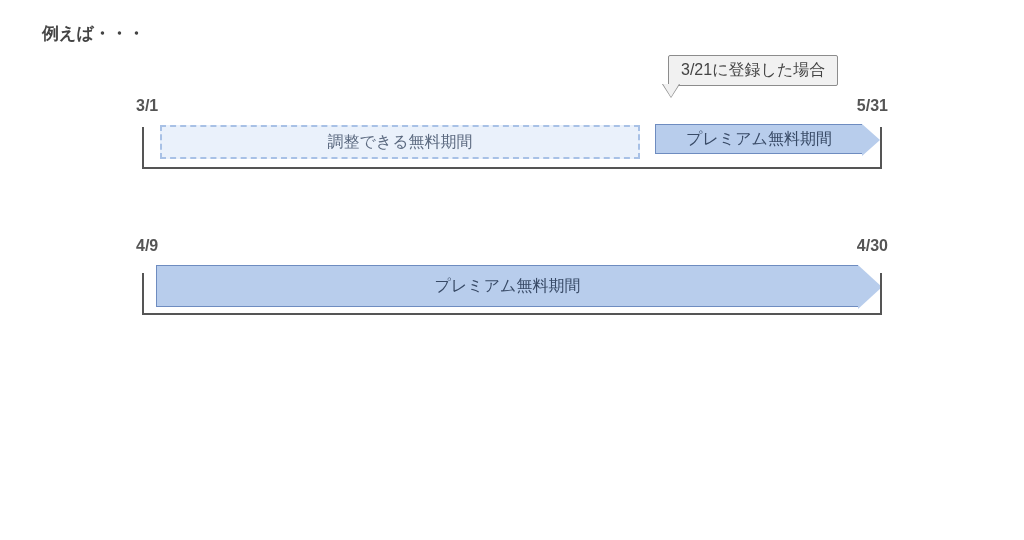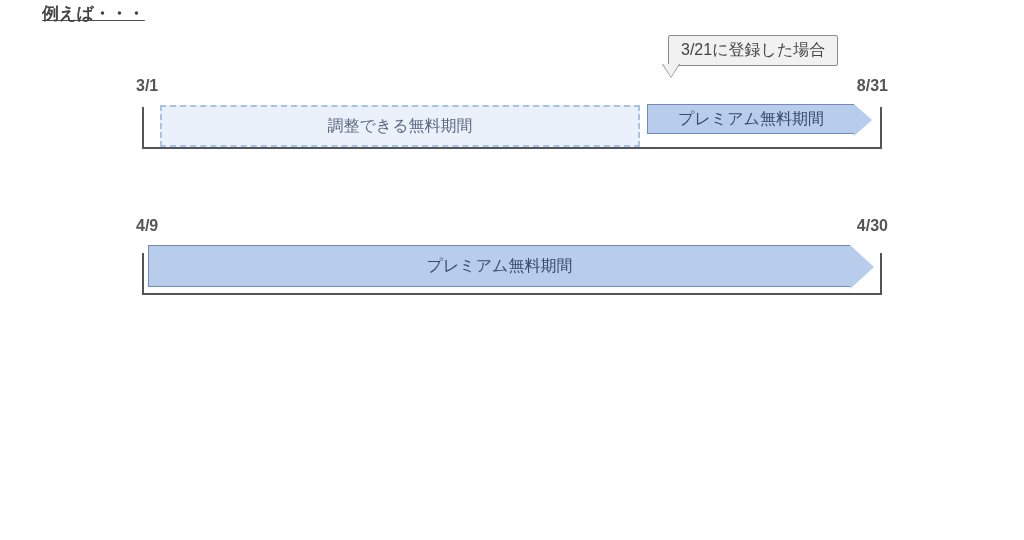--- a/index.html
+++ b/index.html
@@ -6,23 +6,22 @@
     margin: 0;
     padding: 0;
     width: 1024px;
     height: 540px;
     background: #ffffff;
     font-family: "Hiragino Kaku Gothic ProN", "Meiryo", sans-serif;
     color: #4b4b4b;
     font-size: 16px;
   }
   .page {
-    padding: 2px 40px 0 40px;
+    padding: 22px 40px 0 40px;
     box-sizing: border-box;
-    text-decoration: underline;
   }
   .title {
     font-weight: 700;
     font-size: 17px;
     color: #444;
     margin: 0 0 10px 2px;
   }
   .row {
     position: relative;
     height: 150px;
@@ -86,20 +85,21 @@
     align-items: center;
     justify-content: center;
     color: #5c6a80;
     font-size: 16px;
   }
   
   .arrow-wrap {
     position: absolute;
     display: flex;
     align-items: stretch;
+    margin-left: 8px;
   }
   .arrow-body {
     background: #b8cdec;
     border: 1px solid #6e8cc0;
     border-right: none;
     flex: 1 1 auto;
     display: flex;
     align-items: center;
     justify-content: center;
     color: #384a66;
@@ -146,23 +146,23 @@
   <div class="title">例えば・・・</div>
 
   <div class="row" style="height:160px;">
 
     <div class="callout" style="left:490px; top:0;">
       <span>3/21に登録した場合</span>
     </div>
     <div class="callout-tail" style="left:520px; top:29px;"></div>
 
     <div class="date left" style="top:42px;">3/1</div>
-    <div class="date right" style="top:42px;">8/31</div>
+    <div class="date right" style="top:42px;">5/31</div>
 
-    <div class="dashed-box" style="left:18px; top:70px; width:480px; height:42px;">
+    <div class="dashed-box" style="left:18px; top:70px; width:480px; height:34px;">
       <span>調整できる無料期間</span>
     </div>
 
     <div class="arrow-wrap arrow-sm" style="left:505px; top:69px; width:225px;">
       <div class="arrow-body">
         <span>プレミアム無料期間</span>
       </div>
       <div class="arrow-head"></div>
     </div>
 

